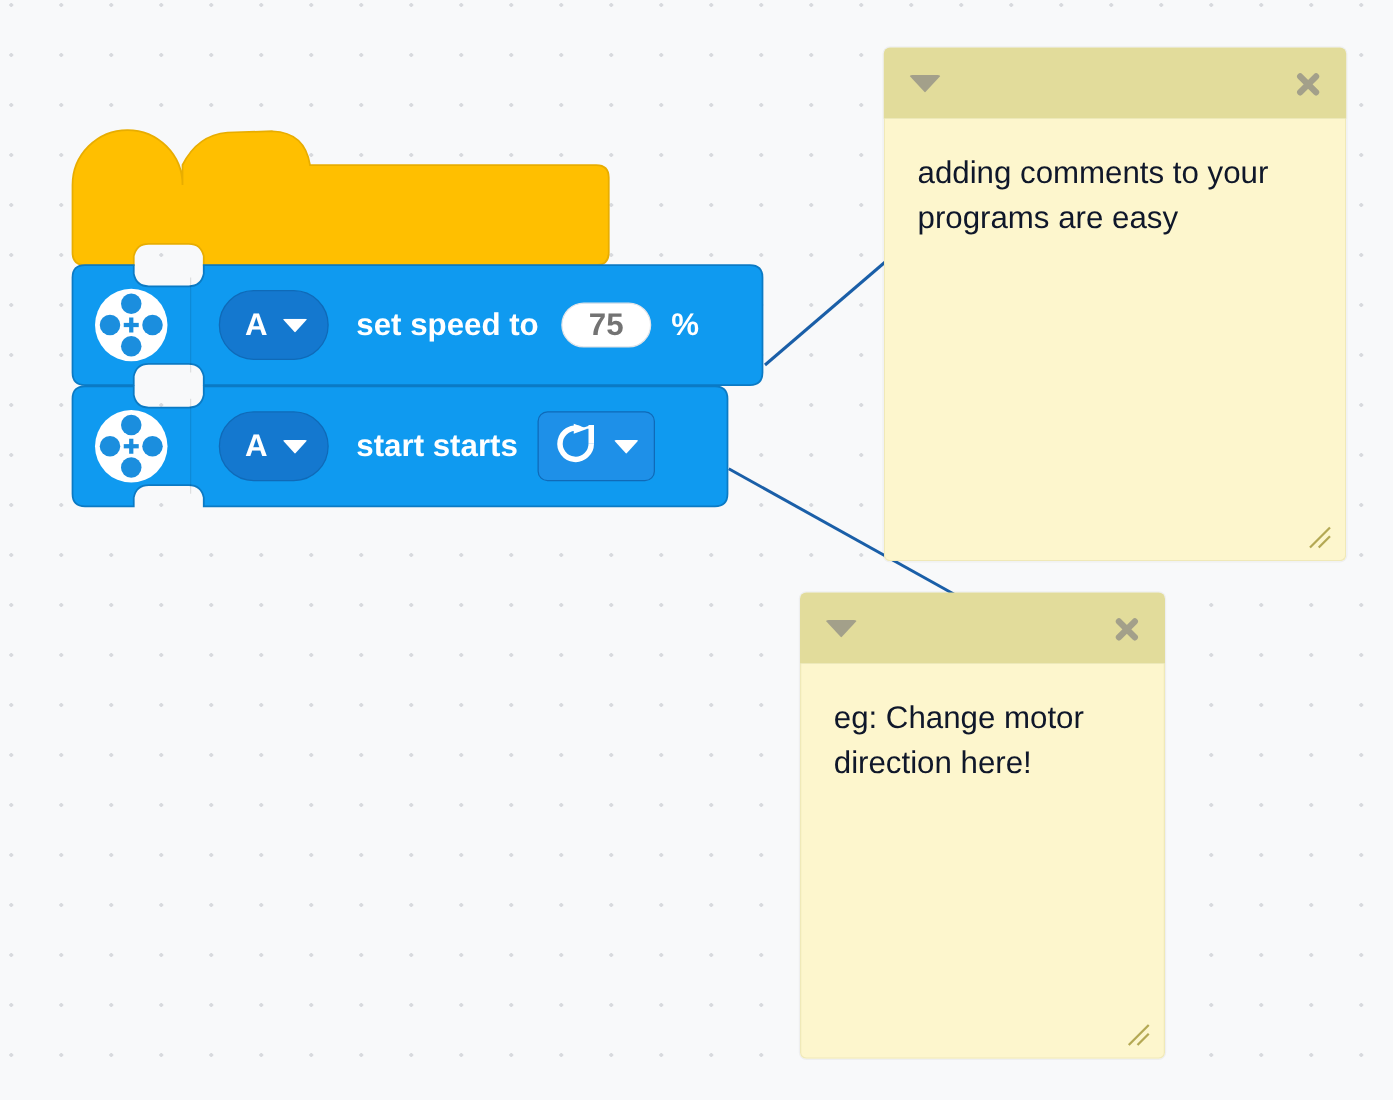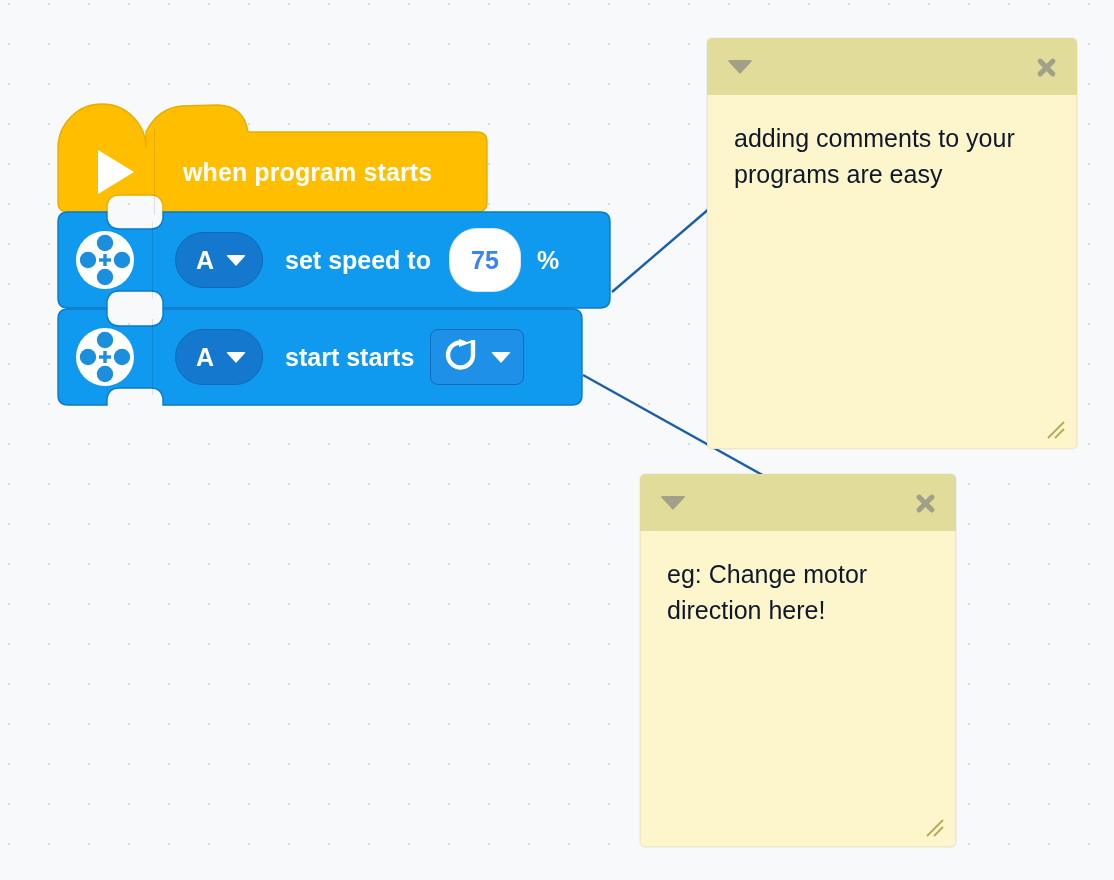--- a/index.html
+++ b/index.html
@@ -156,25 +156,25 @@
     white-space: nowrap;
     flex: 0 0 auto;
   }
 
   
   .num-input {
     background: #ffffff;
     border: 1px solid #e2e4e8;
     border-radius: 28px;
     min-width: 72px;
-    height: 64px;
+    height: 36px;
     display: inline-flex;
     align-items: center;
     justify-content: center;
-    color: #3b82f6;
+    color: #737373;
     font-size: 25px;
     font-weight: bold;
     margin-left: 18px;
     padding: 0 12px;
     box-sizing: border-box;
     flex: 0 0 auto;
   }
   .unit-text {
     color: #ffffff;
     font-size: 25px;
@@ -295,29 +295,20 @@
                  Q 429 108 419 108
                  L 105 108
                  L 105 101
                  Q 103 91 93 91
                  L 61 91
                  Q 51 91 49 101
                  L 49 108
                  L 10 108
                  Q 0 108 0 98 Z" fill="#ffbf00" stroke="#e8ad00" stroke-width="1.4"></path>
       </svg>
-      <div class="hat-content">
-        <span class="play-icon">
-          <svg width="44" height="50" viewBox="0 0 44 50">
-            <path d="M4,3 L40,25 L4,47 Z" fill="#ffffff"></path>
-          </svg>
-        </span>
-        <span class="divider"></span>
-        <span class="hat-label">when program starts</span>
-      </div>
     </div>
 
     <div class="stack-block" style="width:556px;">
       <svg class="stack-svg" width="560" height="104" viewBox="0 0 560 104">
         <path d="M0,12 Q0,2 10,2
                  L 49 2 L 49 9
                  Q 51 19 61 19 L 93 19 Q 103 19 105 9 L 105 2
                  L 542 2 Q 552 2 552 12
                  L 552 88 Q 552 98 542 98
                  L 105 98 L 105 91
@@ -399,21 +390,21 @@
     </div>
     <div class="comment-body" style="height:354px;">
       <div class="comment-text">adding comments to your programs are easy</div>
       <svg class="resize-grip" viewBox="0 0 22 22">
         <line x1="3" y1="19" x2="19" y2="3" stroke="#9c8f2c" stroke-width="1.8" opacity="0.75"></line>
         <line x1="10" y1="19" x2="19" y2="10" stroke="#9c8f2c" stroke-width="1.8" opacity="0.75"></line>
       </svg>
     </div>
   </div>
 
-  <div class="comment" style="left:640px; top:474px; width:316px;">
+  <div class="comment" style="left:640px; top:474px; width:292px;">
     <div class="comment-header">
       <span class="collapse-arrow"></span>
       <span class="close-x"></span>
     </div>
     <div class="comment-body" style="height:316px;">
       <div class="comment-text">eg: Change motor direction here!</div>
       <svg class="resize-grip" viewBox="0 0 22 22">
         <line x1="3" y1="19" x2="19" y2="3" stroke="#9c8f2c" stroke-width="1.8" opacity="0.75"></line>
         <line x1="10" y1="19" x2="19" y2="10" stroke="#9c8f2c" stroke-width="1.8" opacity="0.75"></line>
       </svg>

